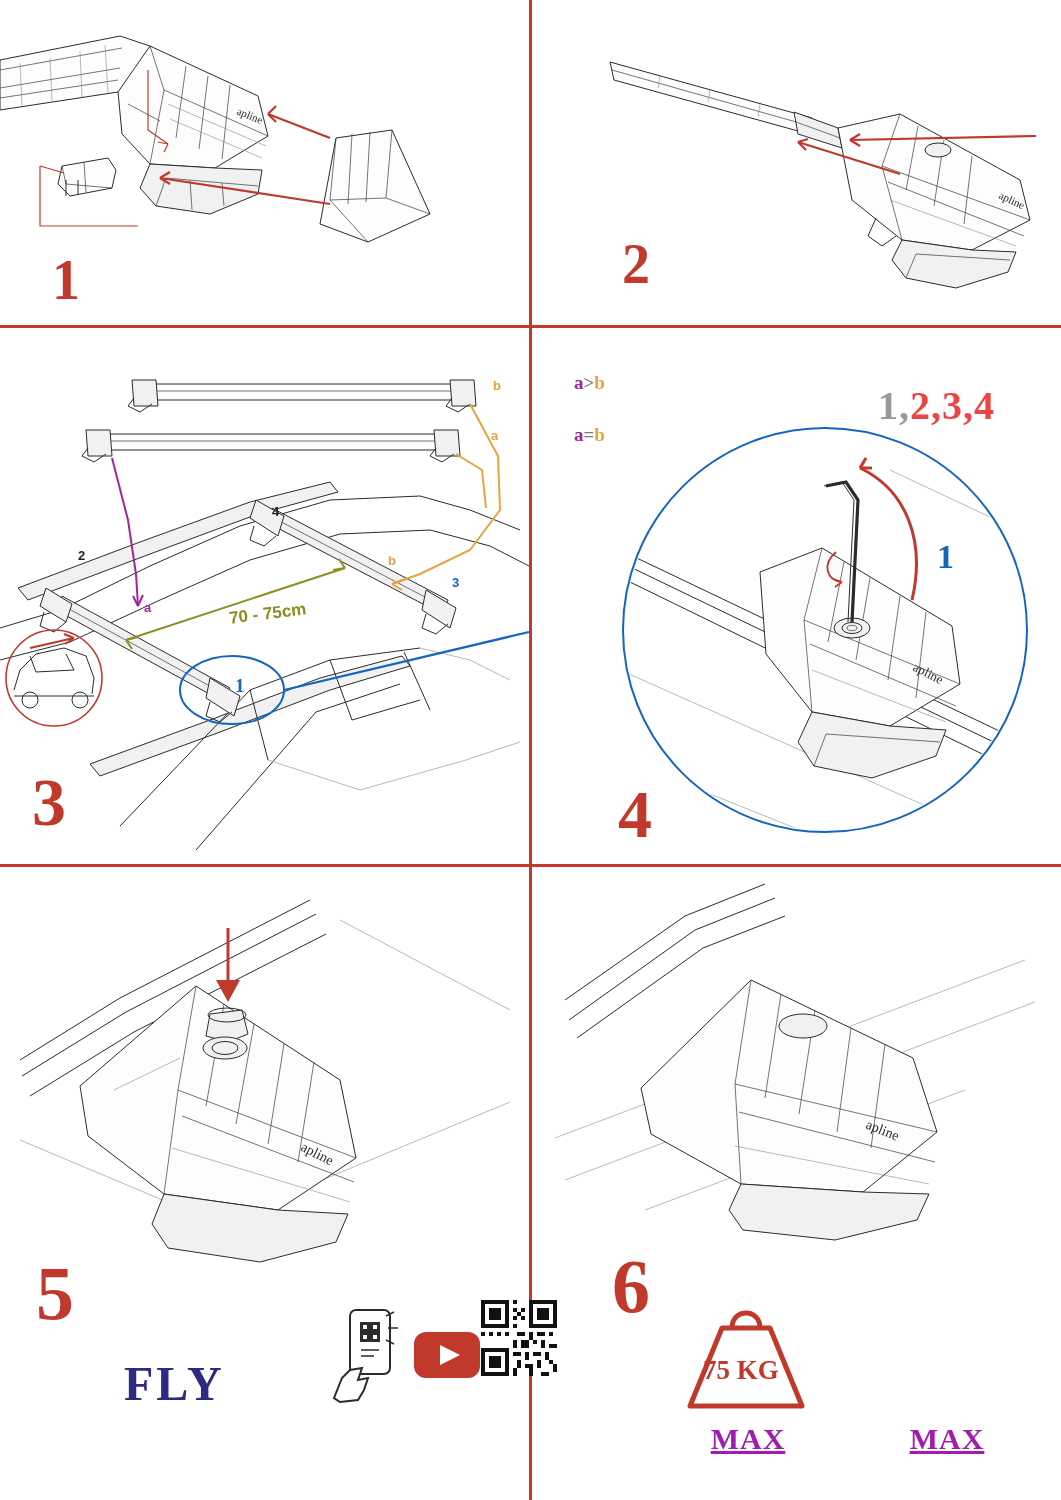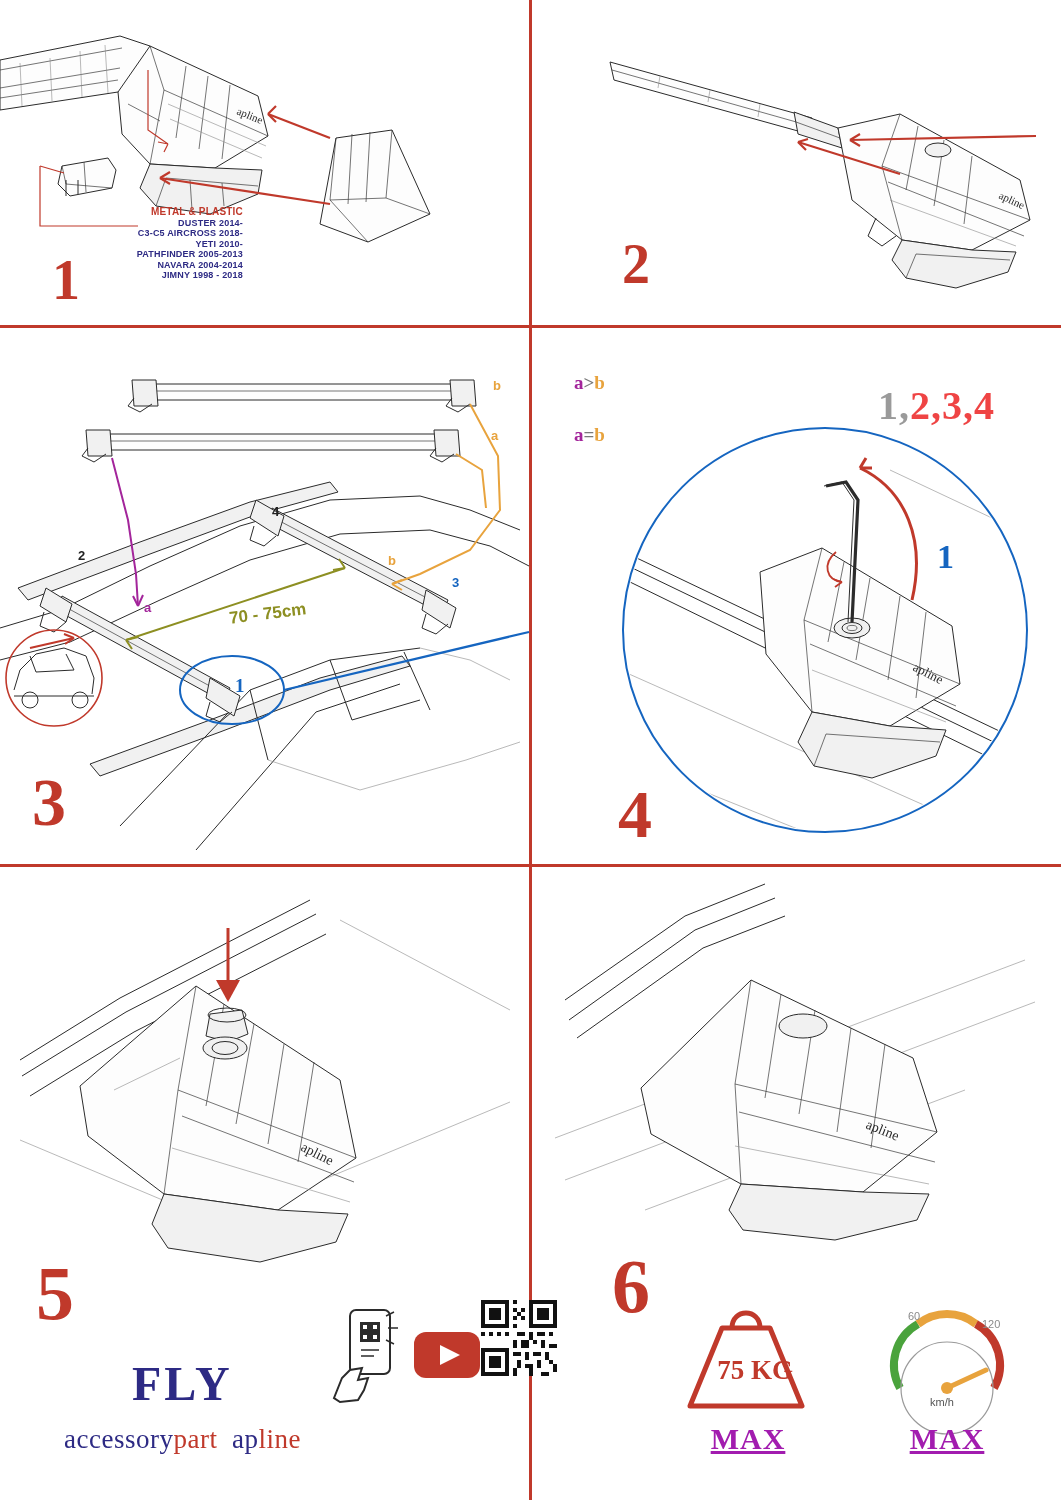--- a/index.html
+++ b/index.html
@@ -227,29 +227,20 @@
         <path class="red" d="M330 186 L160 160"></path>
         <path class="red" d="M160 160 L170 154 M160 160 L170 166"></path>
         <path class="redthin" d="M148 52 L148 112 L168 126"></path>
         <path class="redthin" d="M168 126 L158 124 M168 126 L164 134"></path>
         <path class="redthin" d="M40 148 L40 208 L138 208"></path>
         <path class="redthin" d="M40 148 L64 155"></path>
       </g>
     </svg>
   </div>
 
-  <div class="compat" style="left:18px; top:207px; width:225px;">
-    <div class="head">METAL &amp; PLASTIC</div>
-    <div class="item">DUSTER 2014-</div>
-    <div class="item">C3-C5 AIRCROSS 2018-</div>
-    <div class="item">YETI 2010-</div>
-    <div class="item">PATHFINDER 2005-2013</div>
-    <div class="item">NAVARA 2004-2014</div>
-    <div class="item">JIMNY 1998 - 2018</div>
-  </div>
 
   <div class="stepnum" style="left:52px; top:252px; font-size:56px;">1</div>
 
   <div class="panel" style="left:600px; top:40px; width:440px; height:220px;">
     <svg width="440" height="220" viewBox="0 0 440 220">
 
       <g>
         <path class="fillw" d="M10 22 L212 78 L216 96 L14 40 Z"></path>
         <path class="ln2" d="M12 30 L214 87"></path>
         <path class="lnl" d="M60 36 L58 48"></path>
@@ -528,24 +519,21 @@
       </g>
       <ellipse class="fillg" cx="258" cy="146" rx="24" ry="12"></ellipse>
       <g>
         <path class="fillg" d="M196 304 L318 312 L384 314 L372 340 L290 360 L198 350 L184 330 Z"></path>
       </g>
     </svg>
   </div>
 
   <div class="stepnum" style="left:612px; top:1248px; font-size:76px;">6</div>
 
-  <div class="brand-fly" style="left:132px; top:1356px;">FLY</div>
-  <div class="brand-line" style="left:64px; top:1424px;">
-    <span class="accessory">accessory</span><span class="part">part</span><span>&nbsp;&nbsp;</span><span class="ap">ap</span><span class="line">line</span>
-  </div>
+  <div class="brand-fly" style="left:124px; top:1356px;">FLY</div>
 
   <div class="panel" style="left:328px; top:1306px; width:72px; height:98px;">
     <svg width="72" height="98" viewBox="0 0 72 98">
       <rect class="ln" x="22" y="4" width="40" height="64" rx="6" style="stroke-width:2"></rect>
       <rect x="32" y="16" width="20" height="20" fill="#2b2b2b"></rect>
       <rect x="35" y="19" width="4" height="4" fill="#fff"></rect>
       <rect x="45" y="19" width="4" height="4" fill="#fff"></rect>
       <rect x="35" y="29" width="4" height="4" fill="#fff"></rect>
       <rect x="45" y="29" width="4" height="4" fill="#fff"></rect>
       <path class="ln" d="M33 44 L51 44 M33 50 L46 50" style="stroke-width:1.6"></path>
@@ -620,31 +608,18 @@
       </g>
     </svg>
   </div>
 
   <div class="panel" style="left:682px; top:1294px; width:128px; height:120px;">
     <svg width="128" height="120" viewBox="0 0 128 120">
       <path d="M40 34 L88 34 L120 112 L8 112 Z" fill="none" stroke="#c0392b" stroke-width="5" stroke-linejoin="round"></path>
       <path d="M50 34 C50 14 78 14 78 34" fill="none" stroke="#c0392b" stroke-width="5"></path>
     </svg>
   </div>
-  <div class="kglabel" style="left:703px; top:1355px; width:90px; text-align:right;">75 KG</div>
+  <div class="kglabel" style="left:703px; top:1355px; width:90px; text-align:left;">75 KG</div>
   <div class="maxlabel" style="left:703px; top:1422px; width:90px; text-align:center;">MAX</div>
 
-  <div class="panel" style="left:882px; top:1294px; width:130px; height:120px;">
-    <svg width="130" height="120" viewBox="0 0 130 120">
-      <path d="M18 94 A47 47 0 0 1 36 30" fill="none" stroke="#4aa33c" stroke-width="8"></path>
-      <path d="M36 30 A47 47 0 0 1 94 30" fill="none" stroke="#e8a33d" stroke-width="8"></path>
-      <path d="M94 30 A47 47 0 0 1 112 94" fill="none" stroke="#c0392b" stroke-width="8"></path>
-      <circle cx="65" cy="94" r="46" fill="none" stroke="#9a9a9a" stroke-width="1.2"></circle>
-      <circle cx="65" cy="94" r="6" fill="#e8a33d"></circle>
-      <path d="M65 94 L104 76" stroke="#e8a33d" stroke-width="5" stroke-linecap="round"></path>
-      <text class="speedtick" x="26" y="26">60</text>
-      <text class="speedtick" x="100" y="34">120</text>
-      <text class="speedunit" x="48" y="112">km/h</text>
-    </svg>
-  </div>
   <div class="maxlabel" style="left:882px; top:1422px; width:130px; text-align:center;">MAX</div>
 
 </div>
 
 </body></html>

